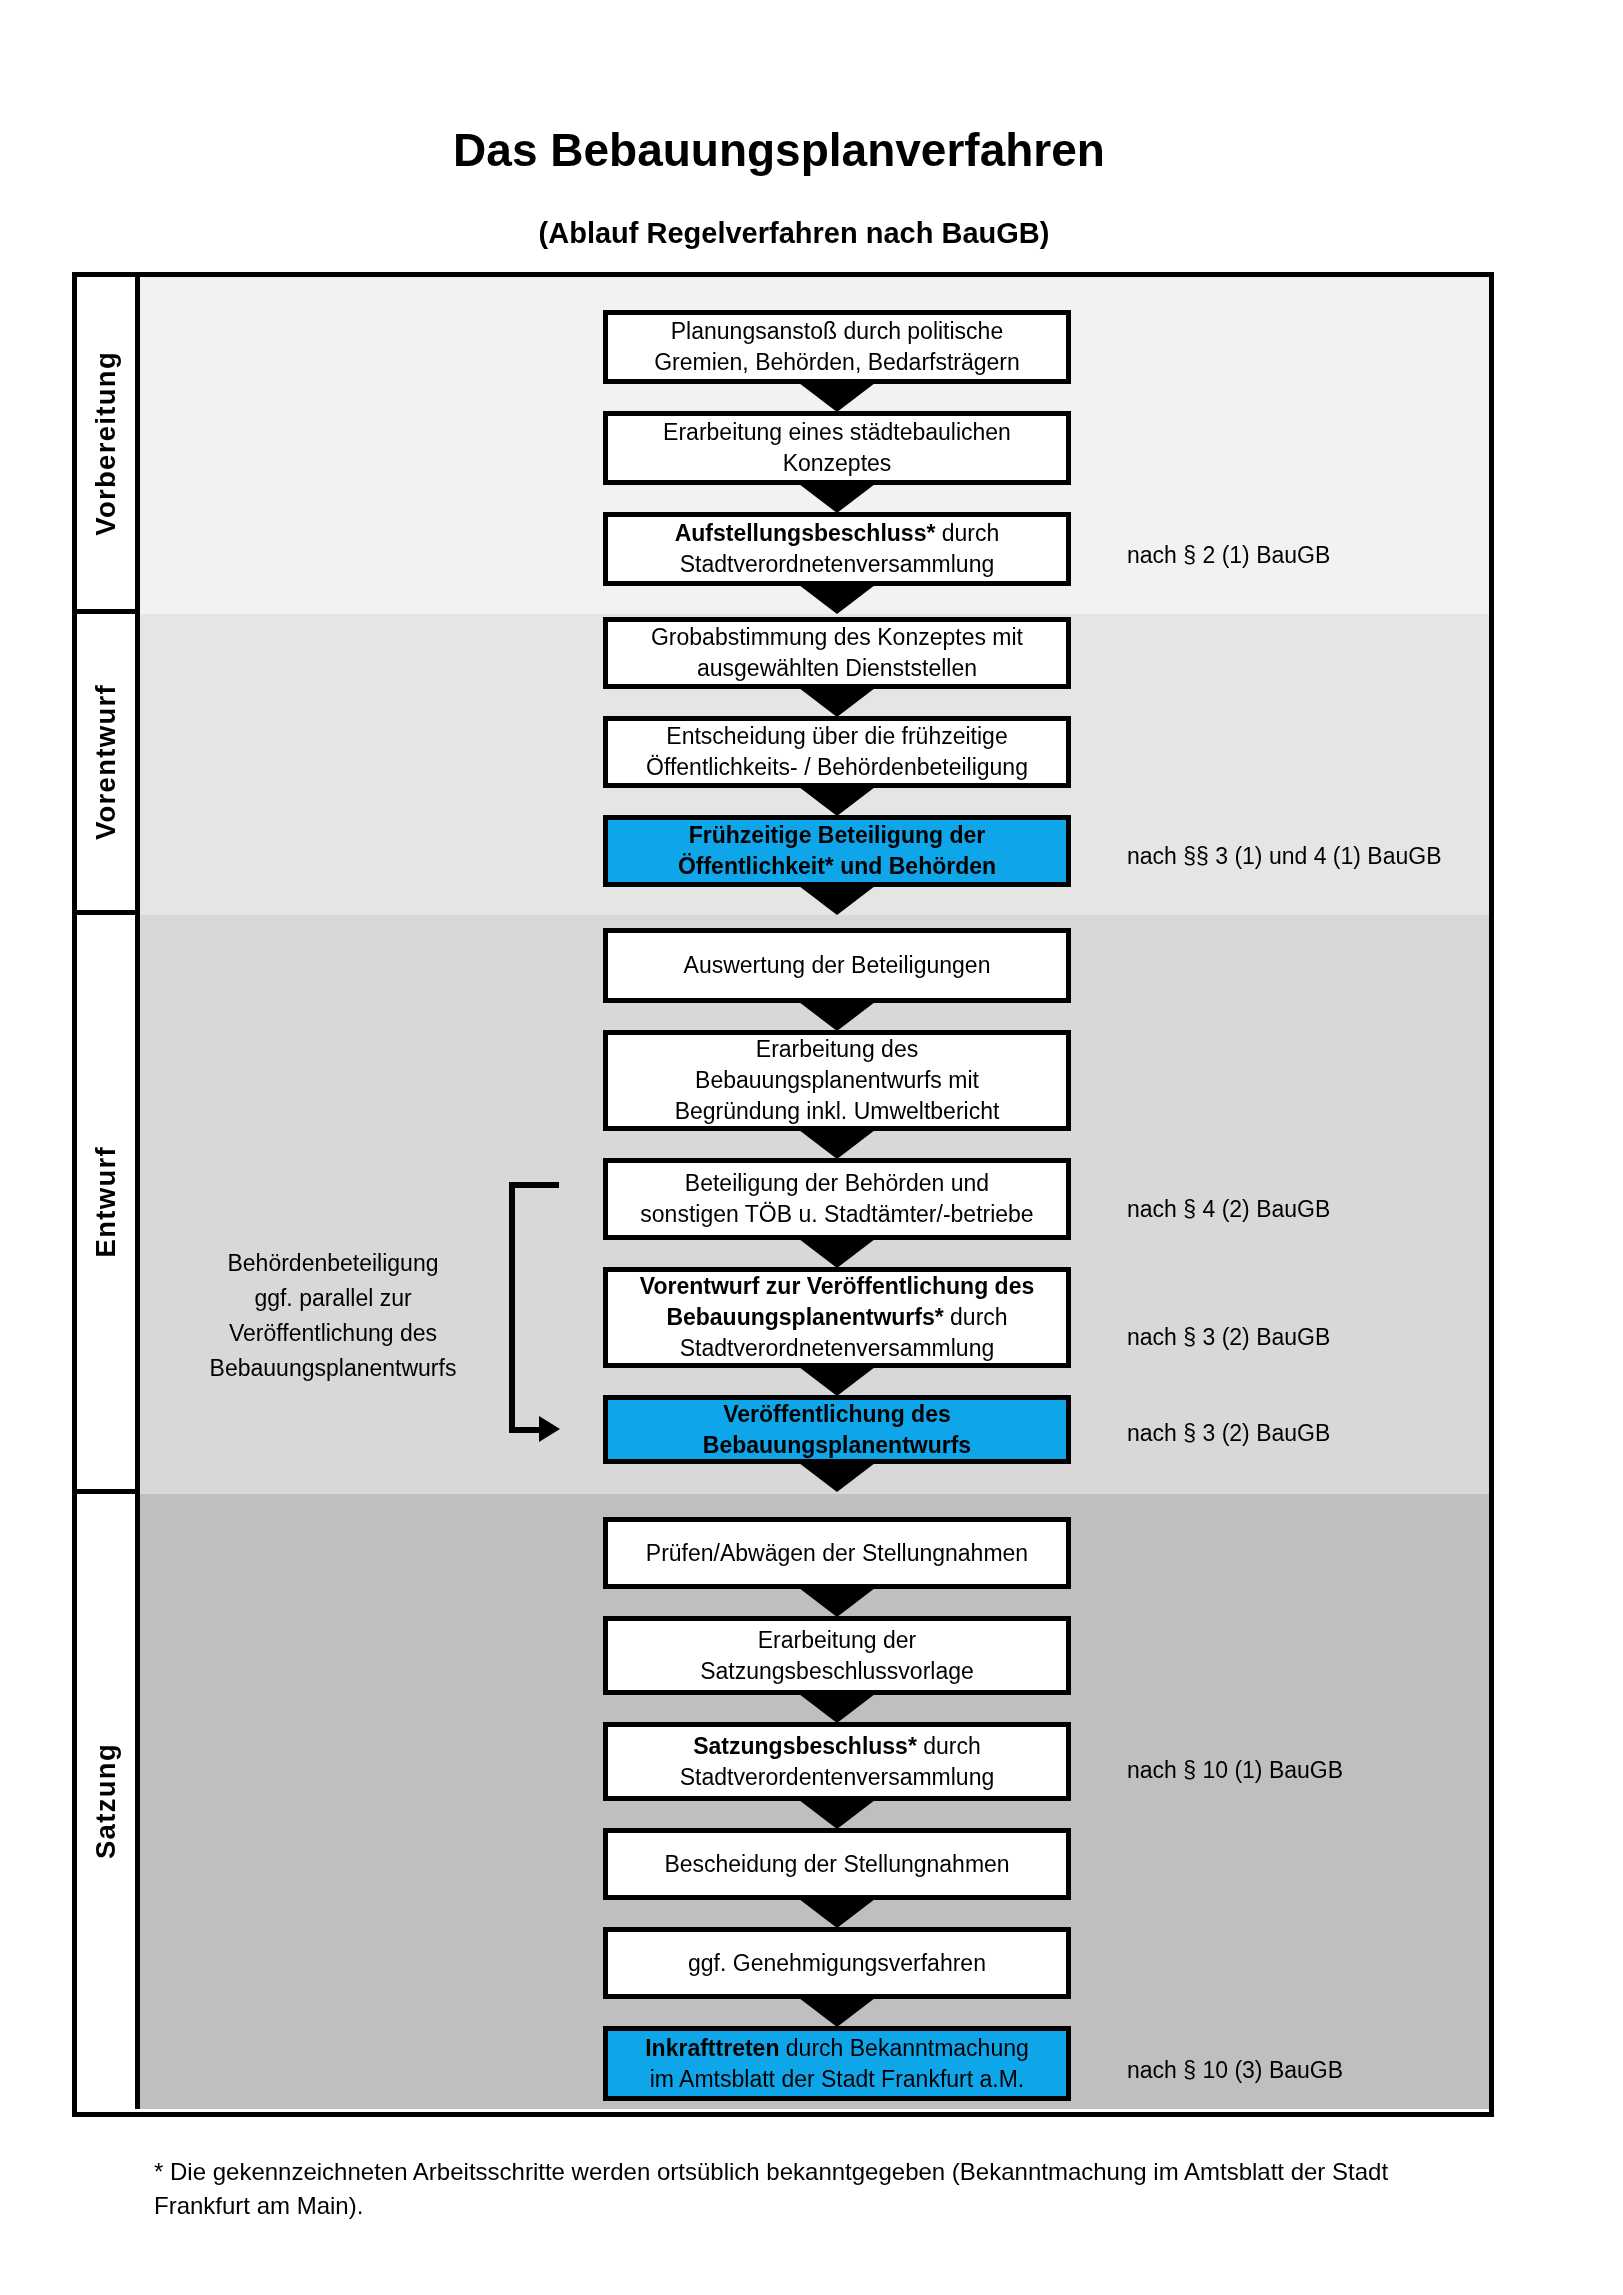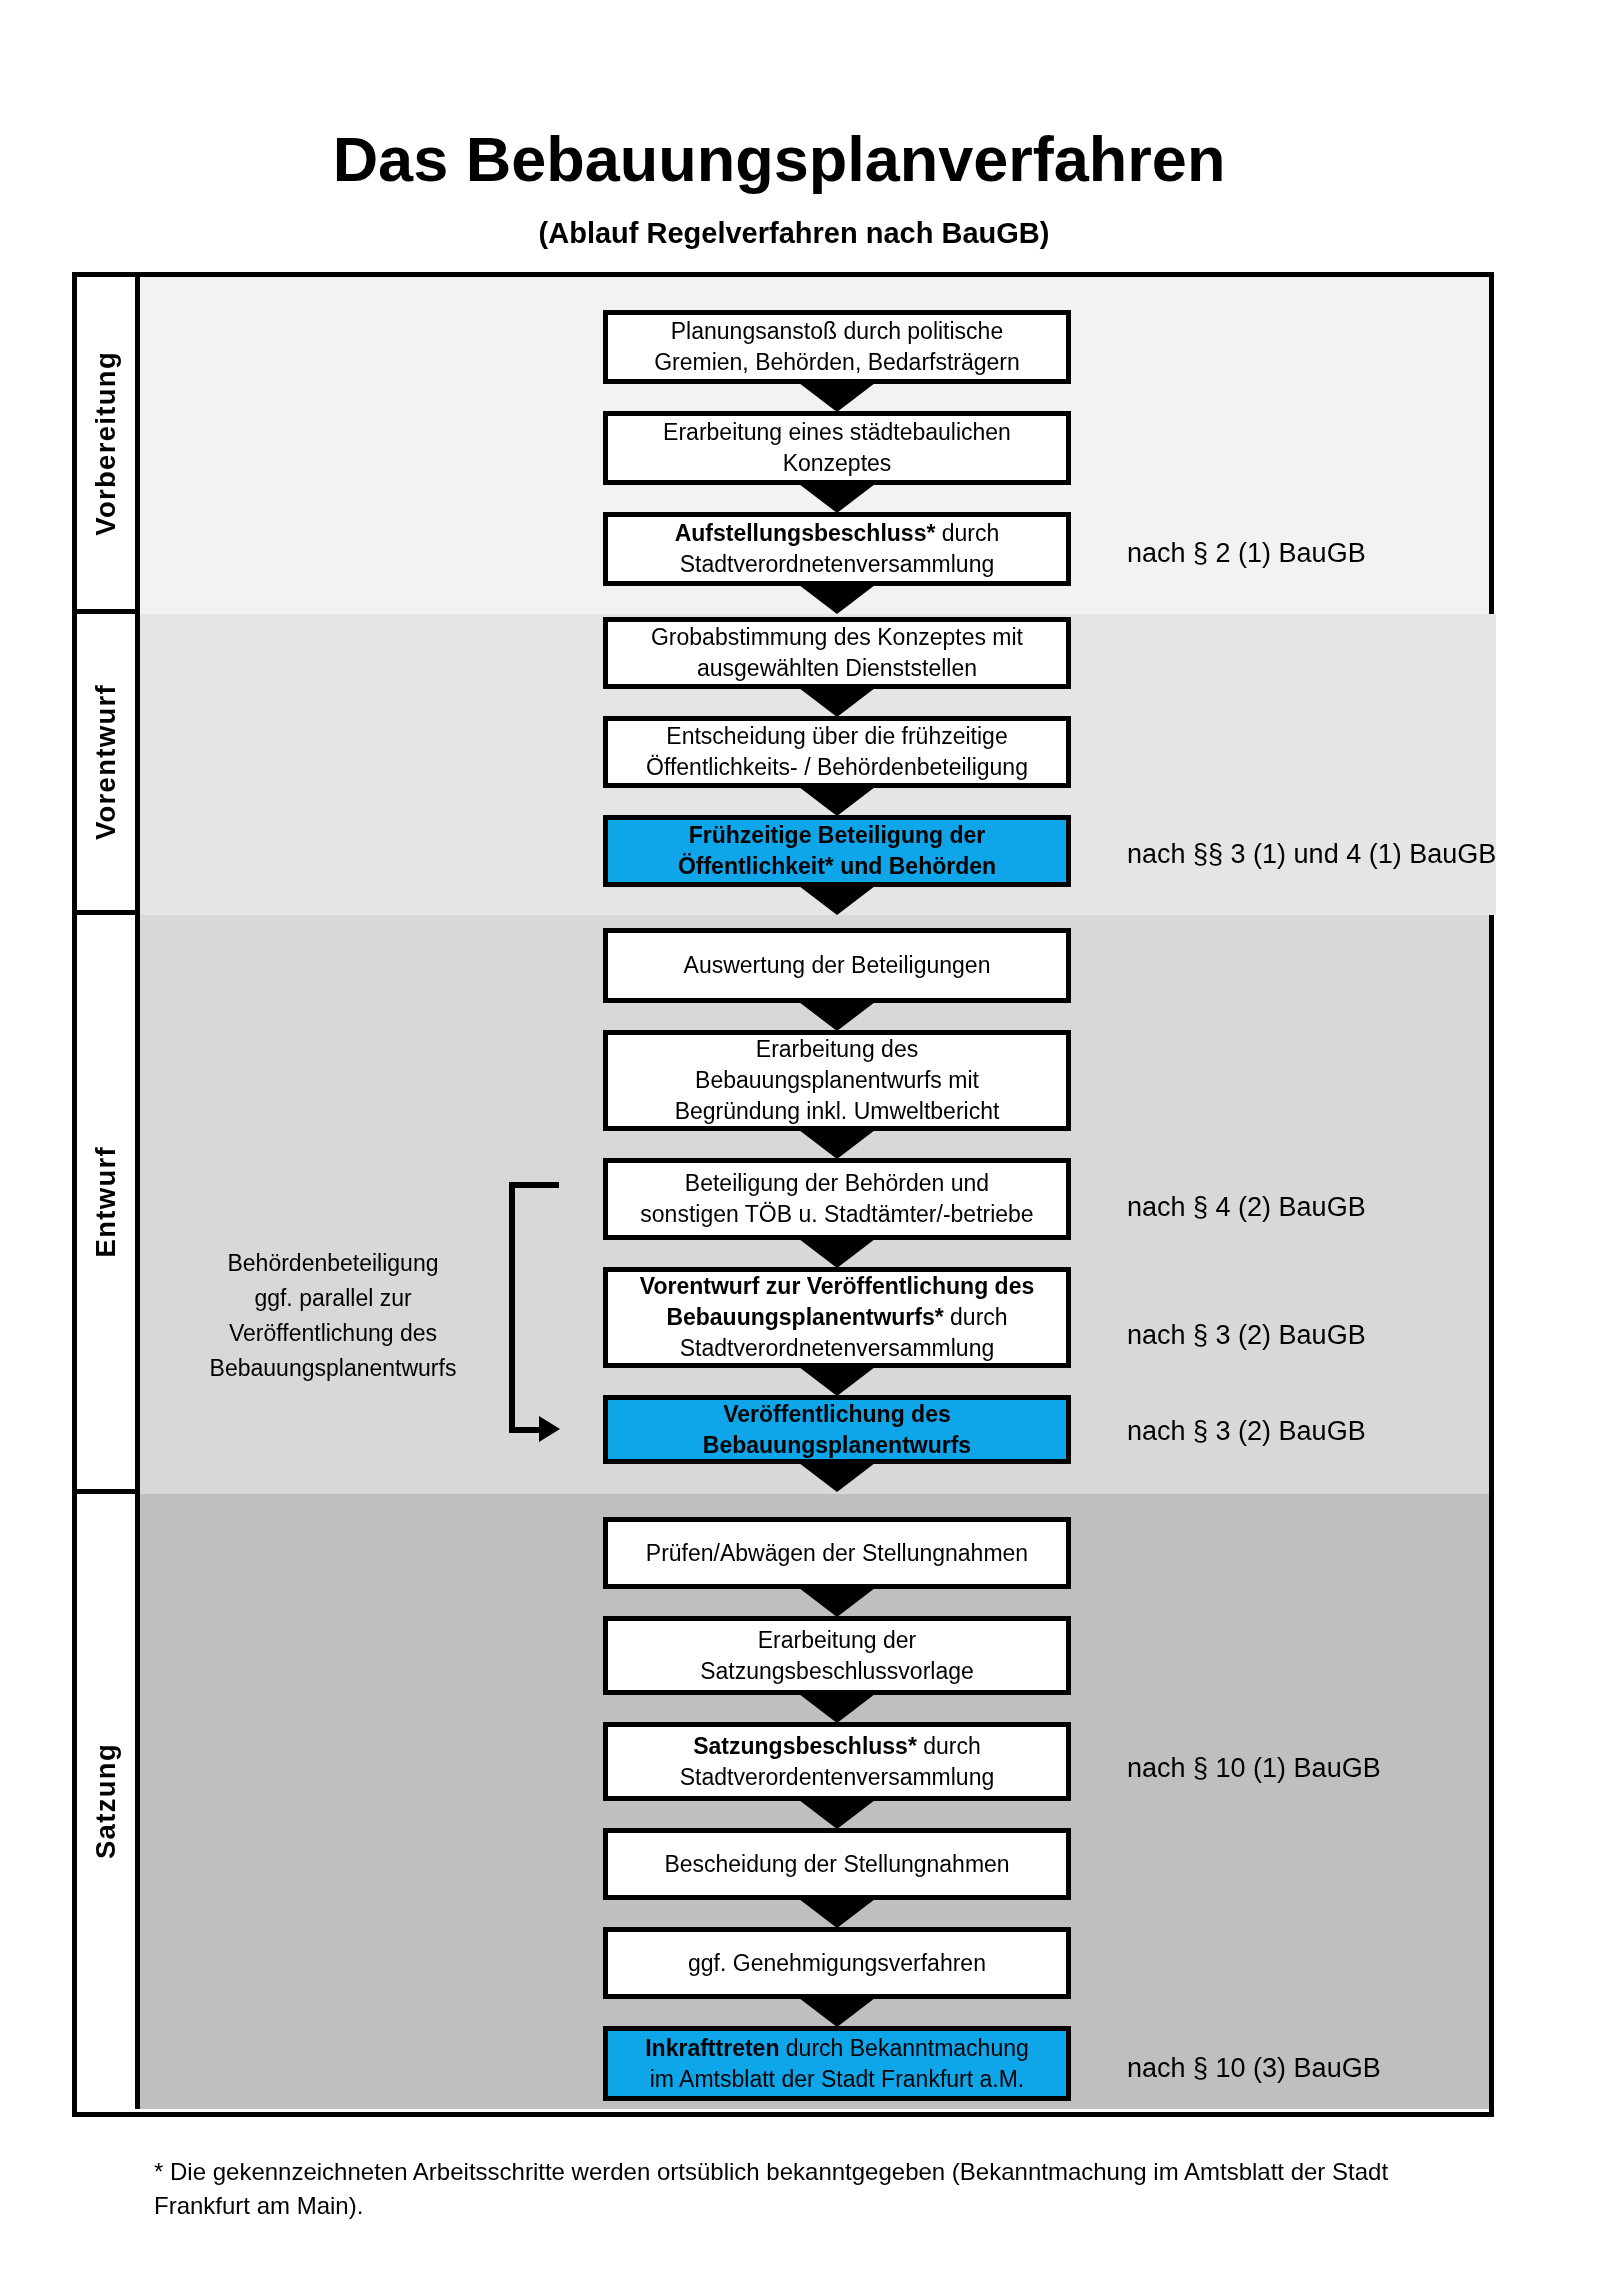--- a/index.html
+++ b/index.html
@@ -1,19 +1,19 @@
 <!DOCTYPE html>
 <html style="font-size:10.5px"><head>
 <meta charset="utf-8">
 <style>
   html,body{margin:0;padding:0;background:#ffffff;}
   body{width:1623px;height:2295px;position:relative;font-family:"Liberation Sans",sans-serif;color:#000;}
   .page{position:absolute;inset:0;}
 
-  .title{position:absolute;left:0;top:123px;width:1558px;text-align:center;font-size:63px;font-weight:bold;letter-spacing:0px;}
+  .title{position:absolute;left:0;top:123px;width:1558px;text-align:center;font-size:46px;font-weight:bold;letter-spacing:0px;}
   .subtitle{position:absolute;left:15px;top:217px;width:1558px;text-align:center;font-size:29px;font-weight:bold;}
 
   .frame{position:absolute;left:72px;top:272px;width:1422px;height:1845px;border:5.9px solid #000;box-sizing:border-box;background:#fff;}
 
   .phase{display:flex;width:100%;box-sizing:border-box;}
   .ph-s1{height:337px;}
   .ph-s2{height:301px;}
   .ph-s3{height:579px;}
   .ph-s4{height:615px;}
 
@@ -41,21 +41,21 @@
        font-size:23px;line-height:31px;}
   .box .bt{white-space:pre-line;}
   .hl{background:#0ea5e9;}
   .h110{height:72px;} .h113{height:74px;} .h115{height:75px;} .h120{height:79px;}
   .h125{height:82px;} .h155{height:101px;} .h105{height:69px;}
 
   .arow{height:27px;flex:0 0 27px;}
   .tri{width:0;height:0;border-left:38px solid transparent;border-right:38px solid transparent;
        border-top:29px solid #000;margin-top:-1.3px;}
 
-  .ref{font-size:27px;padding-left:56px;padding-bottom:17px;white-space:nowrap;}
+  .ref{font-size:23px;padding-left:56px;padding-bottom:17px;white-space:nowrap;}
 
   .side-note{position:absolute;left:23px;top:331px;width:340px;text-align:center;
              font-size:23px;line-height:35px;white-space:pre-line;}
 
   .conn{position:absolute;background:#000;}
   .conn-stub{left:369px;top:267px;width:50px;height:5.9px;}
   .conn-v{left:369px;top:267px;width:5.9px;height:251px;}
   .conn-h{left:369px;top:512px;width:34px;height:5.9px;}
   .conn-arrow{position:absolute;left:399px;top:501px;width:0;height:0;
               border-top:13px solid transparent;border-bottom:13px solid transparent;

